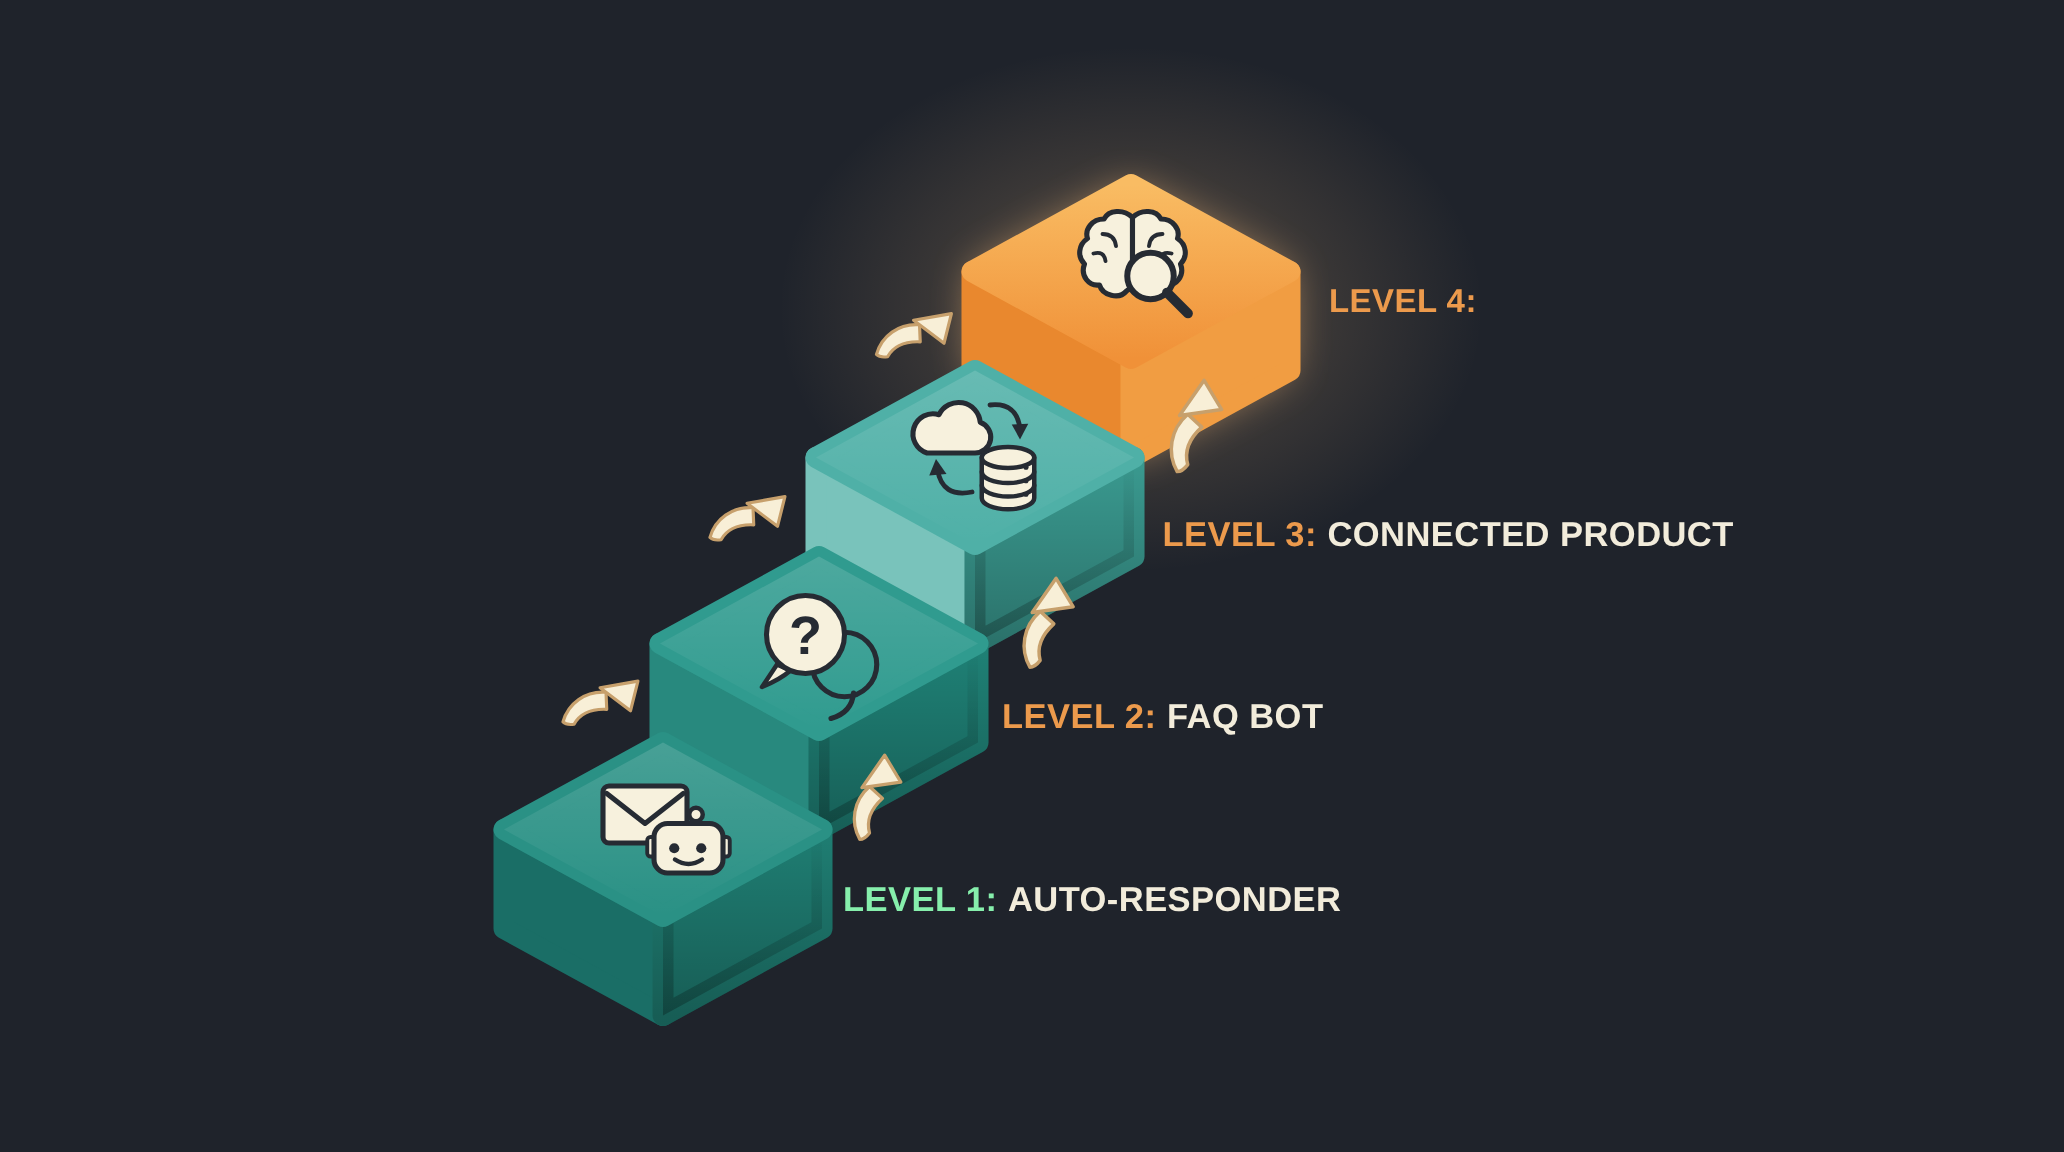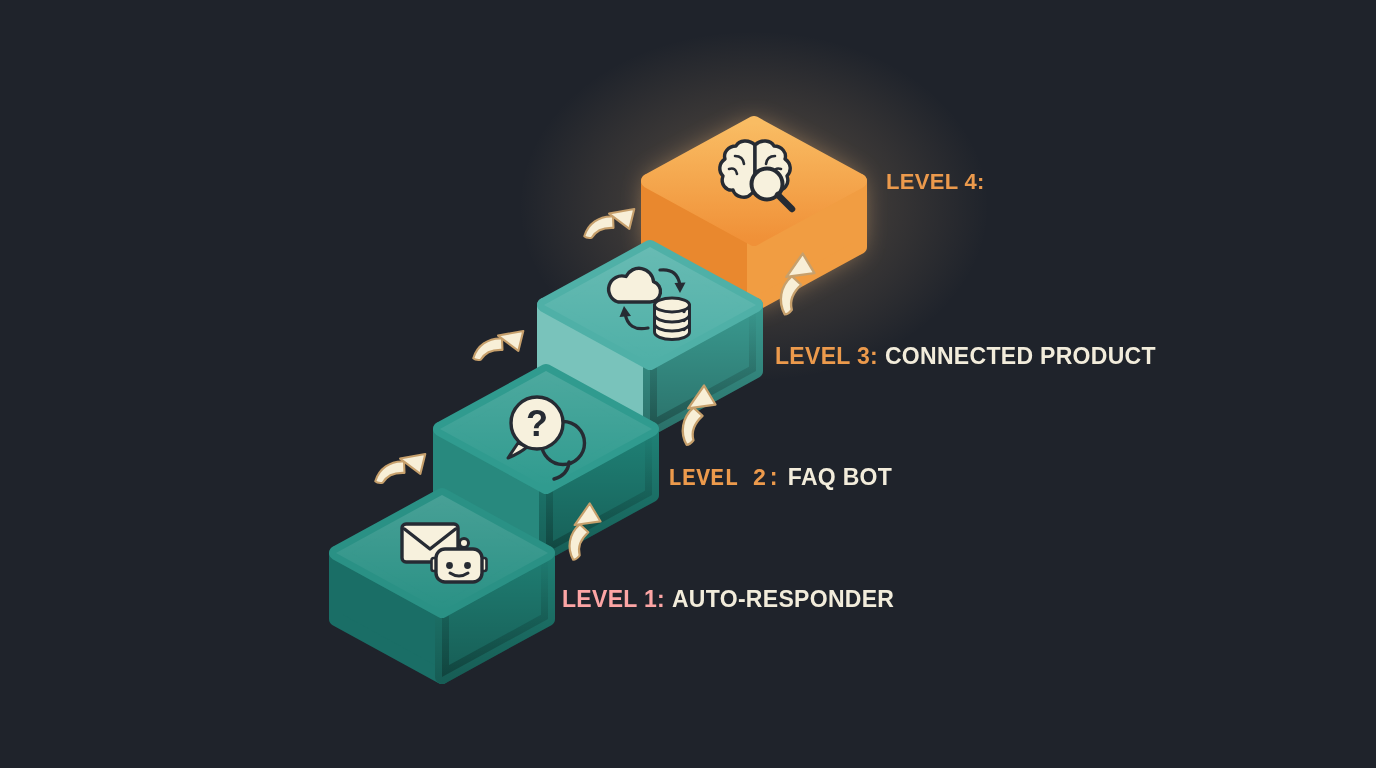--- a/index.html
+++ b/index.html
@@ -123,28 +123,28 @@
     <use href="#swooshArrow" transform="translate(566 502) scale(0.72)"></use>
     <use href="#swooshArrow" transform="translate(679 384) scale(0.76)"></use>
     <use href="#swooshArrow" transform="translate(777 252) scale(0.78)"></use>
     <use href="#swooshArrow" transform="translate(383 443) scale(0.70) rotate(45 30 42)"></use>
     <use href="#swooshArrow" transform="translate(481 320) scale(0.70) rotate(45 30 42)"></use>
     <use href="#swooshArrow" transform="translate(592 198) scale(0.70) rotate(45 30 42)"></use>
   </g>
 </svg>
 
 <div class="label" style="left: 562px; top: 586px; color: rgb(242, 236, 219);">
-  <span class="pfx" style="color: #fca5a5;">LEVEL 1:</span><span>AUTO-RESPONDER</span>
+  <span class="pfx" style="color: #86efac;">LEVEL 1:</span><span>AUTO-RESPONDER</span>
 </div>
 
 <div class="label" style="left: 668px; top: 464px; color: rgb(242, 236, 219);">
-  <span class="pfx" style="color: rgb(236, 154, 76); font-family: Liberation Mono, monospace;">LEVEL 2:</span><span>FAQ BOT</span>
+  <span class="pfx" style="color: rgb(236, 154, 76);">LEVEL 2:</span><span>FAQ BOT</span>
 </div>
 
 <div class="label" style="left: 775px; top: 343px; color: rgb(242, 236, 219);">
   <div><span class="pfx" style="color: rgb(236, 154, 76); margin-top: 36px;">LEVEL 3:</span><span>CONNECTED PRODUCT</span></div>
 </div>
 
-<div class="label" style="left: 886px; top: 169px; font-size: 22px; line-height: 26px; color: rgb(242, 236, 219); text-align: center;">
+<div class="label" style="left: 886px; top: 188px; font-size: 22px; line-height: 26px; color: rgb(242, 236, 219); text-align: center;">
   <div><span class="pfx" style="color: rgb(236, 154, 76);">LEVEL 4:</span></div>
 </div>
 
 </div>
 
 </body></html>

